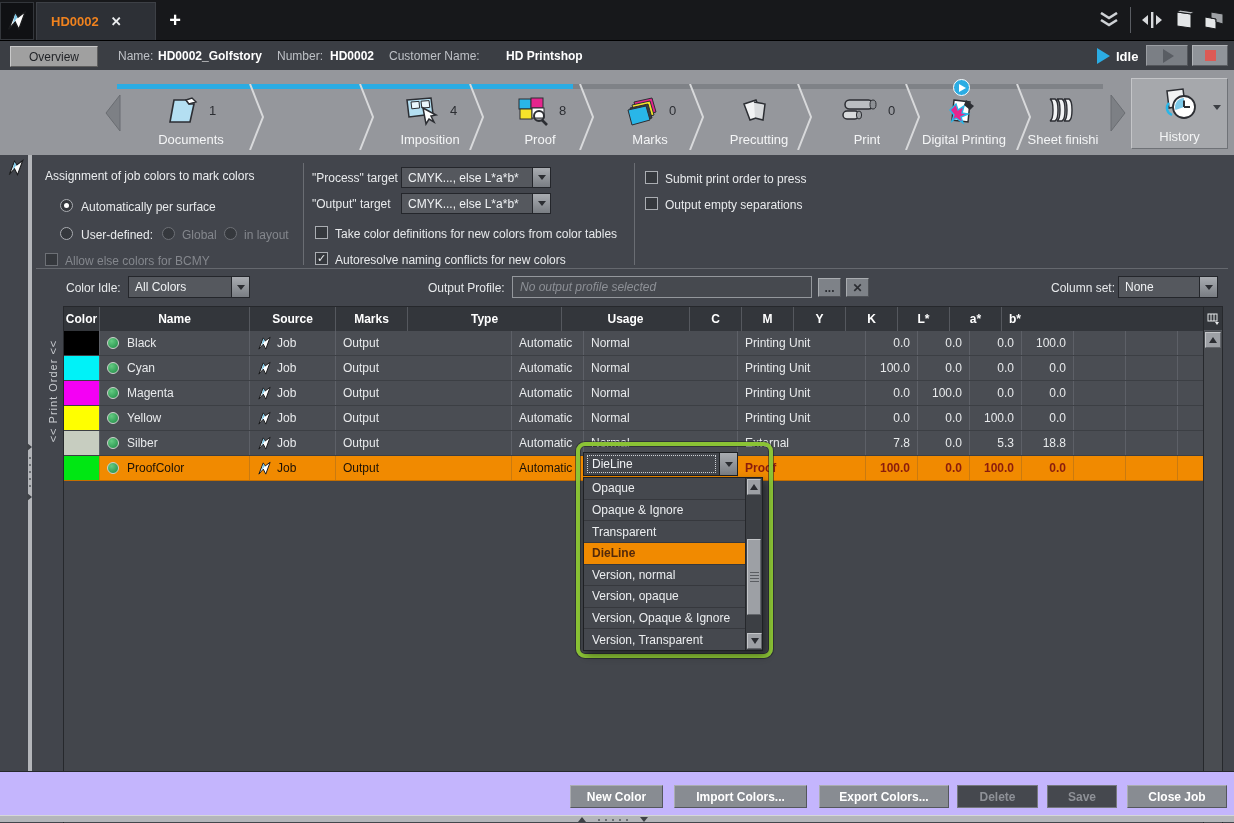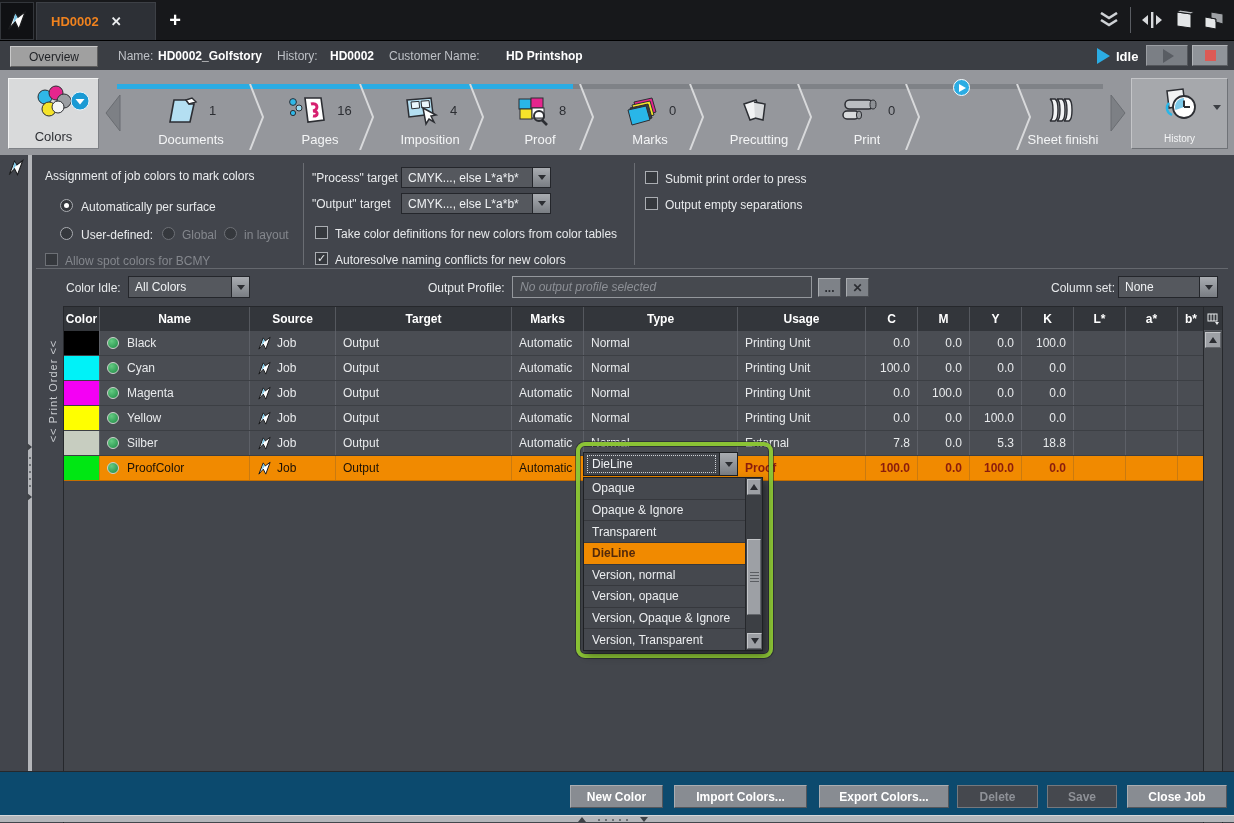--- a/index.html
+++ b/index.html
@@ -34,21 +34,21 @@
   .colors-btn .lbl{color:#2e3035;font-size:13px}
   .wf-arrow-left,.wf-arrow-right{position:absolute;top:24px}
   .progress-line{position:absolute;top:14px;height:5px}
   .gray-line{position:absolute;top:14px;height:5px;background:#7f8287}
   .step{position:absolute;top:14px;height:66px;display:flex;flex-direction:column;align-items:center;justify-content:space-between;padding:8px 0 3px 0}
   .step-top{display:flex;align-items:center;gap:9px;height:36px}
   .step-count{color:#2c2e33;font-size:13px}
   .step-label{color:#f4f5f6;font-size:13px;white-space:nowrap;overflow:hidden;max-width:104px}
   .sep-chev{position:absolute;top:14px}
   .history-btn{position:absolute;left:1131px;top:8px;width:97px;height:71px;background:#a6a8ac;border:1px solid #c4c5c8;border-right-color:#6f7277;border-bottom-color:#6f7277;display:flex;flex-direction:column;align-items:center;justify-content:flex-end;padding-bottom:4px}
-  .history-btn .lbl{color:#f4f5f6;font-size:10px}
+  .history-btn .lbl{color:#f4f5f6;font-size:13px}
   .play-badge{position:absolute;left:953px;top:9px;width:17px;height:17px;border-radius:50%;background:#2bace3;border:1px solid #fff;display:flex;align-items:center;justify-content:center}
   .play-badge::after{content:'';width:0;height:0;border-left:7px solid #fff;border-top:4px solid transparent;border-bottom:4px solid transparent;margin-left:2px}
 
   
   .main{position:absolute;left:0;top:155px;width:1234px;height:668px;background:#42454c}
   .vsplit{position:absolute;left:28px;top:0;width:4px;height:645px;background:#b4b6ba}
   .vsplit-grip{position:absolute;left:27px;top:288px;width:6px}
   .mini-logo{position:absolute;left:6px;top:4px}
 
   
@@ -84,21 +84,21 @@
   .trow.sel{border-bottom-color:#c46e00}
   .trow.sel .td{color:#1d1206;border-right-color:#c97a10}
   .trow.sel .td.num,.trow.sel .td.dkred{color:#8a1c0d;font-weight:bold}
   .vscroll{position:absolute;right:0;top:0;width:19px;height:100%;border-left:1px solid #26282c;background:#4a4d52}
   .vs-headcell{height:24px;background:#33363b;border-bottom:1px solid #55585e;display:flex;align-items:center;justify-content:center}
   .sb-btn{background:#9da0a5;border:1px solid #c3c5c8;border-right-color:#63666b;border-bottom-color:#63666b;display:flex;align-items:center;justify-content:center}
   .tri-up-s{width:0;height:0;border-bottom:6px solid #2b2d32;border-left:4px solid transparent;border-right:4px solid transparent}
   .tri-dn-s{width:0;height:0;border-top:6px solid #2b2d32;border-left:4px solid transparent;border-right:4px solid transparent}
 
   
-  .footer{position:absolute;left:0;top:616px;width:1234px;height:45px;background:#0c4a6e;border-top:1px solid #26282c}
+  .footer{position:absolute;left:0;top:616px;width:1234px;height:45px;background:#c4b5fd;border-top:1px solid #26282c}
   .fbtn{position:absolute;top:13px;height:23px;background:#888c92;border:1px solid #aaadb1;border-right-color:#54575c;border-bottom-color:#54575c;color:#fff;font-weight:bold;display:flex;align-items:center;justify-content:center;font-size:12px}
   .fbtn.dim{background:#45484e;border:1px solid #75787d;color:#8e9197;font-weight:bold}
   .hsplit{position:absolute;left:0;top:660px;width:1234px;height:7px;background:#b4b6ba;border-top:1px solid #d6d7d9}
   .hsplit-grip{position:absolute;left:578px;top:0;height:7px;display:flex;align-items:center;gap:4px}
   .gdot{width:2px;height:2px;background:#55585d;border-radius:50%}
   .corner-arrows{position:absolute;left:4px;top:644px;width:26px;height:19px;background:#3b3e44;border:1px solid #84878c;display:flex;align-items:center;justify-content:center;gap:2px}
   .tri-lf-w{width:0;height:0;border-right:7px solid #e8eaec;border-top:5px solid transparent;border-bottom:5px solid transparent}
   .tri-rt-w{width:0;height:0;border-left:7px solid #e8eaec;border-top:5px solid transparent;border-bottom:5px solid transparent}
 
   
@@ -148,51 +148,37 @@
   <svg class="tb-icon" style="left:1202px" width="24" height="22" viewBox="0 0 24 22">
       <path d="M3 8 L14 10 V20 L3 18 Z" fill="#e4e6e8" stroke="#17181b"></path>
       <path d="M9 3 L21 5 V15 L14 13 V10 L9 9 Z" fill="#9ea1a5" stroke="#17181b"></path>
     </svg>
 </div>
 
 <div class="jobbar">
   <div class="overview-btn">Overview</div>
   <span class="jb-text jb-label" style="left:118px">Name:</span>
   <span class="jb-text jb-value" style="left:158px">HD0002_Golfstory</span>
-  <span class="jb-text jb-label" style="left:277px">History:</span>
+  <span class="jb-text jb-label" style="left:277px">Number:</span>
   <span class="jb-text jb-value" style="left:330px">HD0002</span>
   <span class="jb-text jb-label" style="left:389px">Customer Name:</span>
   <span class="jb-text jb-value" style="left:506px">HD Printshop</span>
   <div class="abs" style="left:1097px;top:7px">
       <div class="idle-tri"></div>
     </div>
   <span class="jb-text jb-value" style="left:1116px;font-size:13px">Idle</span>
 </div>
 <div class="run-btn">
     <div style="width:0;height:0;border-left:11px solid #595d63;border-top:7px solid transparent;border-bottom:7px solid transparent;margin-left:3px"></div>
   </div>
 <div class="stop-btn">
     <div style="width:11px;height:11px;background:#dd5a55"></div>
   </div>
 
 <div class="workflow">
-  <div class="colors-btn">
-    <svg width="52" height="40" viewBox="0 0 52 40" style="position:absolute;top:6px">
-      <circle cx="17" cy="12" r="7" fill="#2fb8e8" stroke="#2c2e33"></circle>
-      <circle cx="28" cy="8" r="7" fill="#e5258d" stroke="#2c2e33"></circle>
-      <circle cx="36" cy="16" r="7" fill="#9b9ea3" stroke="#2c2e33"></circle>
-      <circle cx="21" cy="24" r="7" fill="#f5e32a" stroke="#2c2e33"></circle>
-      <circle cx="30" cy="22" r="6" fill="#f4f5f6" stroke="#2c2e33"></circle>
-    </svg>
-    <svg width="20" height="20" viewBox="0 0 20 20" style="position:absolute;right:8px;top:12px">
-      <circle cx="10" cy="10" r="9" fill="#1a9ad4" stroke="#e8f4fa"></circle>
-      <path d="M5.5 8 L14.5 8 L10 13.5 Z" fill="#fff"></path>
-    </svg>
-    <span class="lbl">Colors</span>
-  </div>
 
   <svg class="wf-arrow-left" style="left:103px" width="20" height="38" viewBox="0 0 20 38">
       <path d="M17 1 L3 19 L17 37 Z" fill="#7d8085" stroke="#6a6d72"></path>
     </svg>
 
   <div class="progress-line" style="left: 117px; width: 456px; background-color: rgb(43, 172, 227);"></div>
   <div class="gray-line" style="left:573px;width:530px"></div>
 
   <div class="step" style="left:135px;width:112px">
     <div class="step-top">
@@ -201,33 +187,20 @@
           <path d="M20 6 L26 4 L30 8 L23 10 Z" fill="#fff" stroke="#2c2e33" stroke-width="1.4"></path>
         </svg>
       <span class="step-count">1</span>
     </div>
     <span class="step-label">Documents</span>
   </div>
   <svg class="sep-chev" style="left:249px" width="16" height="66" viewBox="0 0 16 66">
       <path d="M1 0 L14 33 L1 66" fill="none" stroke="#d8d9db" stroke-width="2"></path>
     </svg>
 
-  <div class="step" style="left:265px;width:110px">
-    <div class="step-top">
-      <svg width="40" height="32" viewBox="0 0 40 32">
-          <circle cx="5" cy="8" r="3.4" fill="#2fb8e8" stroke="#2c2e33"></circle>
-          <circle cx="11" cy="14" r="3" fill="#9adcf2" stroke="#2c2e33"></circle>
-          <circle cx="5" cy="19" r="2.6" fill="#2fb8e8" stroke="#2c2e33"></circle>
-          <path d="M17 4 L33 4 L36 26 L20 28 Z" fill="#fff" stroke="#2c2e33" stroke-width="1.6"></path>
-          <path d="M23 10 C30 8 31 16 25 17 C31 17 30 23 25 22" fill="none" stroke="#d61f6f" stroke-width="3"></path>
-        </svg>
-      <span class="step-count">16</span>
-    </div>
-    <span class="step-label">Pages</span>
-  </div>
   <svg class="sep-chev" style="left:359px" width="16" height="66" viewBox="0 0 16 66">
       <path d="M1 0 L14 33 L1 66" fill="none" stroke="#d8d9db" stroke-width="2"></path>
     </svg>
 
   <div class="step" style="left:375px;width:110px">
     <div class="step-top">
       <svg width="38" height="32" viewBox="0 0 38 32">
           <path d="M4 6 L28 4 L30 20 L6 23 Z" fill="#b4dff2" stroke="#2c2e33" stroke-width="1.5"></path>
           <path d="M8 8 L16 7.4 L16.6 14 L8.8 14.8 Z M18 7.2 L26 6.6 L26.8 13.4 L18.8 14 Z" fill="#e9f6fc" stroke="#2c2e33"></path>
           <path d="M20 14 L23 30 L26 25 L31 28 L28 22 L33 21 Z" fill="#fff" stroke="#2c2e33" stroke-width="1.5"></path>
@@ -297,20 +270,31 @@
           <ellipse cx="20" cy="21" rx="2.6" ry="4" fill="#9ea1a5" stroke="#2c2e33"></ellipse>
         </svg>
       <span class="step-count">0</span>
     </div>
     <span class="step-label">Print</span>
   </div>
   <svg class="sep-chev" style="left:905px" width="16" height="66" viewBox="0 0 16 66">
       <path d="M1 0 L14 33 L1 66" fill="none" stroke="#d8d9db" stroke-width="2"></path>
     </svg>
 
+  <div class="step" style="left:912px;width:104px">
+    <div class="step-top">
+      <svg width="36" height="32" viewBox="0 0 36 32">
+          <path d="M12 6 L28 8 L26 28 L10 26 Z" fill="#fff" stroke="#2c2e33" stroke-width="1.5"></path>
+          <path d="M8 16 L14 10 L16 16 L22 12 L20 19 L26 20 L19 23 L21 29 L14 24 L10 27 L12 21 Z" fill="#e5258d" stroke="#29b6e8" stroke-width="1.4"></path>
+          <path d="M24 6 L32 12 L28 16 L22 11 Z" fill="#2c2e33"></path>
+        </svg>
+      <span class="step-count"></span>
+    </div>
+    <span class="step-label">Digital Printing</span>
+  </div>
   <div class="play-badge"></div>
   <svg class="sep-chev" style="left:1016px" width="16" height="66" viewBox="0 0 16 66">
       <path d="M1 0 L14 33 L1 66" fill="none" stroke="#d8d9db" stroke-width="2"></path>
     </svg>
 
   <div class="step" style="left:1022px;width:82px">
     <div class="step-top">
       <svg width="34" height="32" viewBox="0 0 34 32">
           <path d="M8 5 C12 7 12 25 8 27 L13 27 C17 25 17 7 13 5 Z" fill="#f2f3f4" stroke="#2c2e33" stroke-width="1.4"></path>
           <path d="M15 5 C19 7 19 25 15 27 L20 27 C24 25 24 7 20 5 Z" fill="#f2f3f4" stroke="#2c2e33" stroke-width="1.4"></path>
@@ -367,21 +351,21 @@
   <span class="set-title">Assignment of job colors to mark colors</span>
   <span class="radio sel" style="left:60px;top:44px"></span>
   <span class="abs" style="left:81px;top:45px">Automatically per surface</span>
   <span class="radio" style="left:60px;top:72px"></span>
   <span class="abs" style="left:81px;top:73px">User-defined:</span>
   <span class="radio dis" style="left:162px;top:72px"></span>
   <span class="abs lbl-dis" style="left:182px;top:73px">Global</span>
   <span class="radio dis" style="left:224px;top:72px"></span>
   <span class="abs lbl-dis" style="left:244px;top:73px">in layout</span>
   <span class="cbx dis" style="left:45px;top:98px"></span>
-  <span class="abs lbl-dis" style="left:65px;top:99px">Allow spot colors for BCMY</span>
+  <span class="abs lbl-dis" style="left:65px;top:99px">Allow else colors for BCMY</span>
 
   <div class="vline" style="left:303px"></div>
 
   <span class="abs" style="left:312px;top:16px">"Process" target</span>
   <div class="combo" style="left:401px;top:12px;width:150px">
     <span class="cval">CMYK..., else L*a*b*</span>
     <span class="carr">
         <span class="tri-down"></span>
       </span>
   </div>
@@ -427,21 +411,20 @@
       </span>
   </div>
 
   <div class="print-order">&lt;&lt; Print Order &lt;&lt;</div>
 
   <div class="table">
     <div class="thead">
       <div class="th cw-color">Color</div>
       <div class="th cw-name">Name</div>
       <div class="th cw-source">Source</div>
-      <div class="th cw-target">Target</div>
       <div class="th cw-marks">Marks</div>
       <div class="th cw-type">Type</div>
       <div class="th cw-usage">Usage</div>
       <div class="th cw-num">C</div>
       <div class="th cw-num">M</div>
       <div class="th cw-num">Y</div>
       <div class="th cw-num">K</div>
       <div class="th cw-num">L*</div>
       <div class="th cw-num">a*</div>
       <div class="th cw-b">b*</div>

